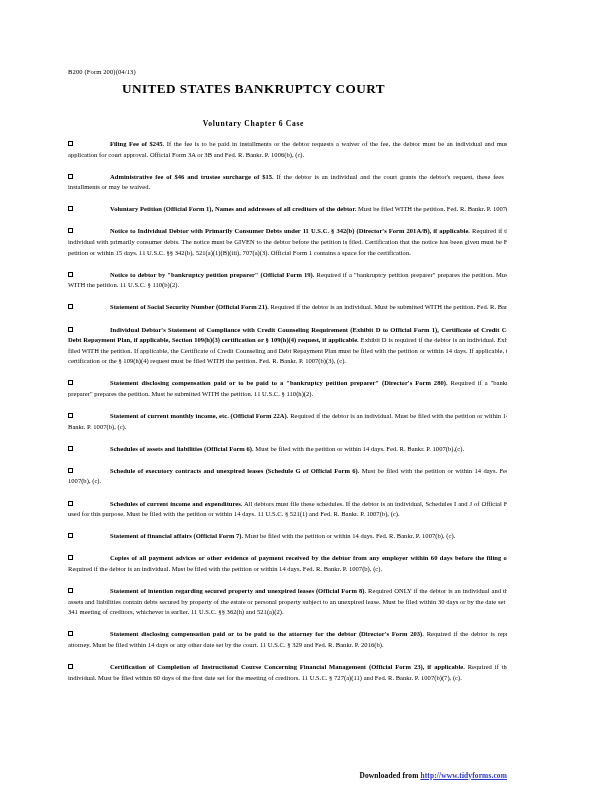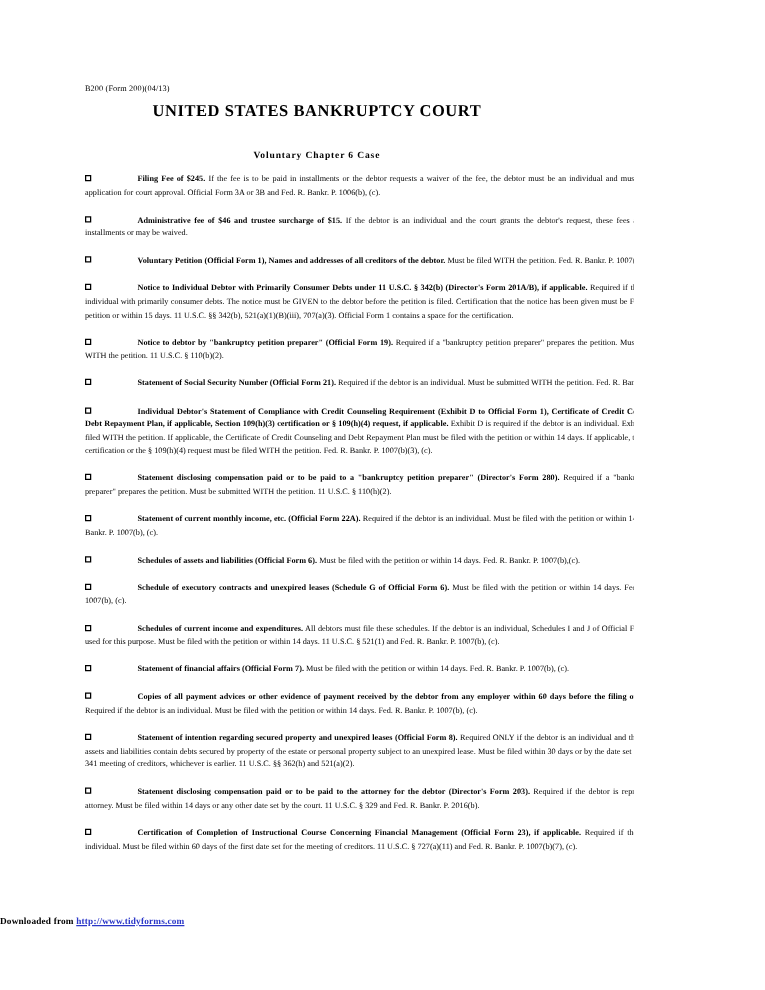--- a/index.html
+++ b/index.html
@@ -78,22 +78,22 @@
     display: inline-block;
     width: 37px;
   }
   .item .lead {
     font-weight: bold;
   }
   .footer {
     position: absolute;
     left: 0;
     right: 0;
-    top: 732px;
-    text-align: left;
+    top: 771px;
+    text-align: right;
     font-size: 7.4px;
     font-weight: bold;
     letter-spacing: 0.15px;
   }
   .footer .link {
     color: #2a36c8;
     text-decoration: underline;
     font-weight: bold;
   }
 </style>

